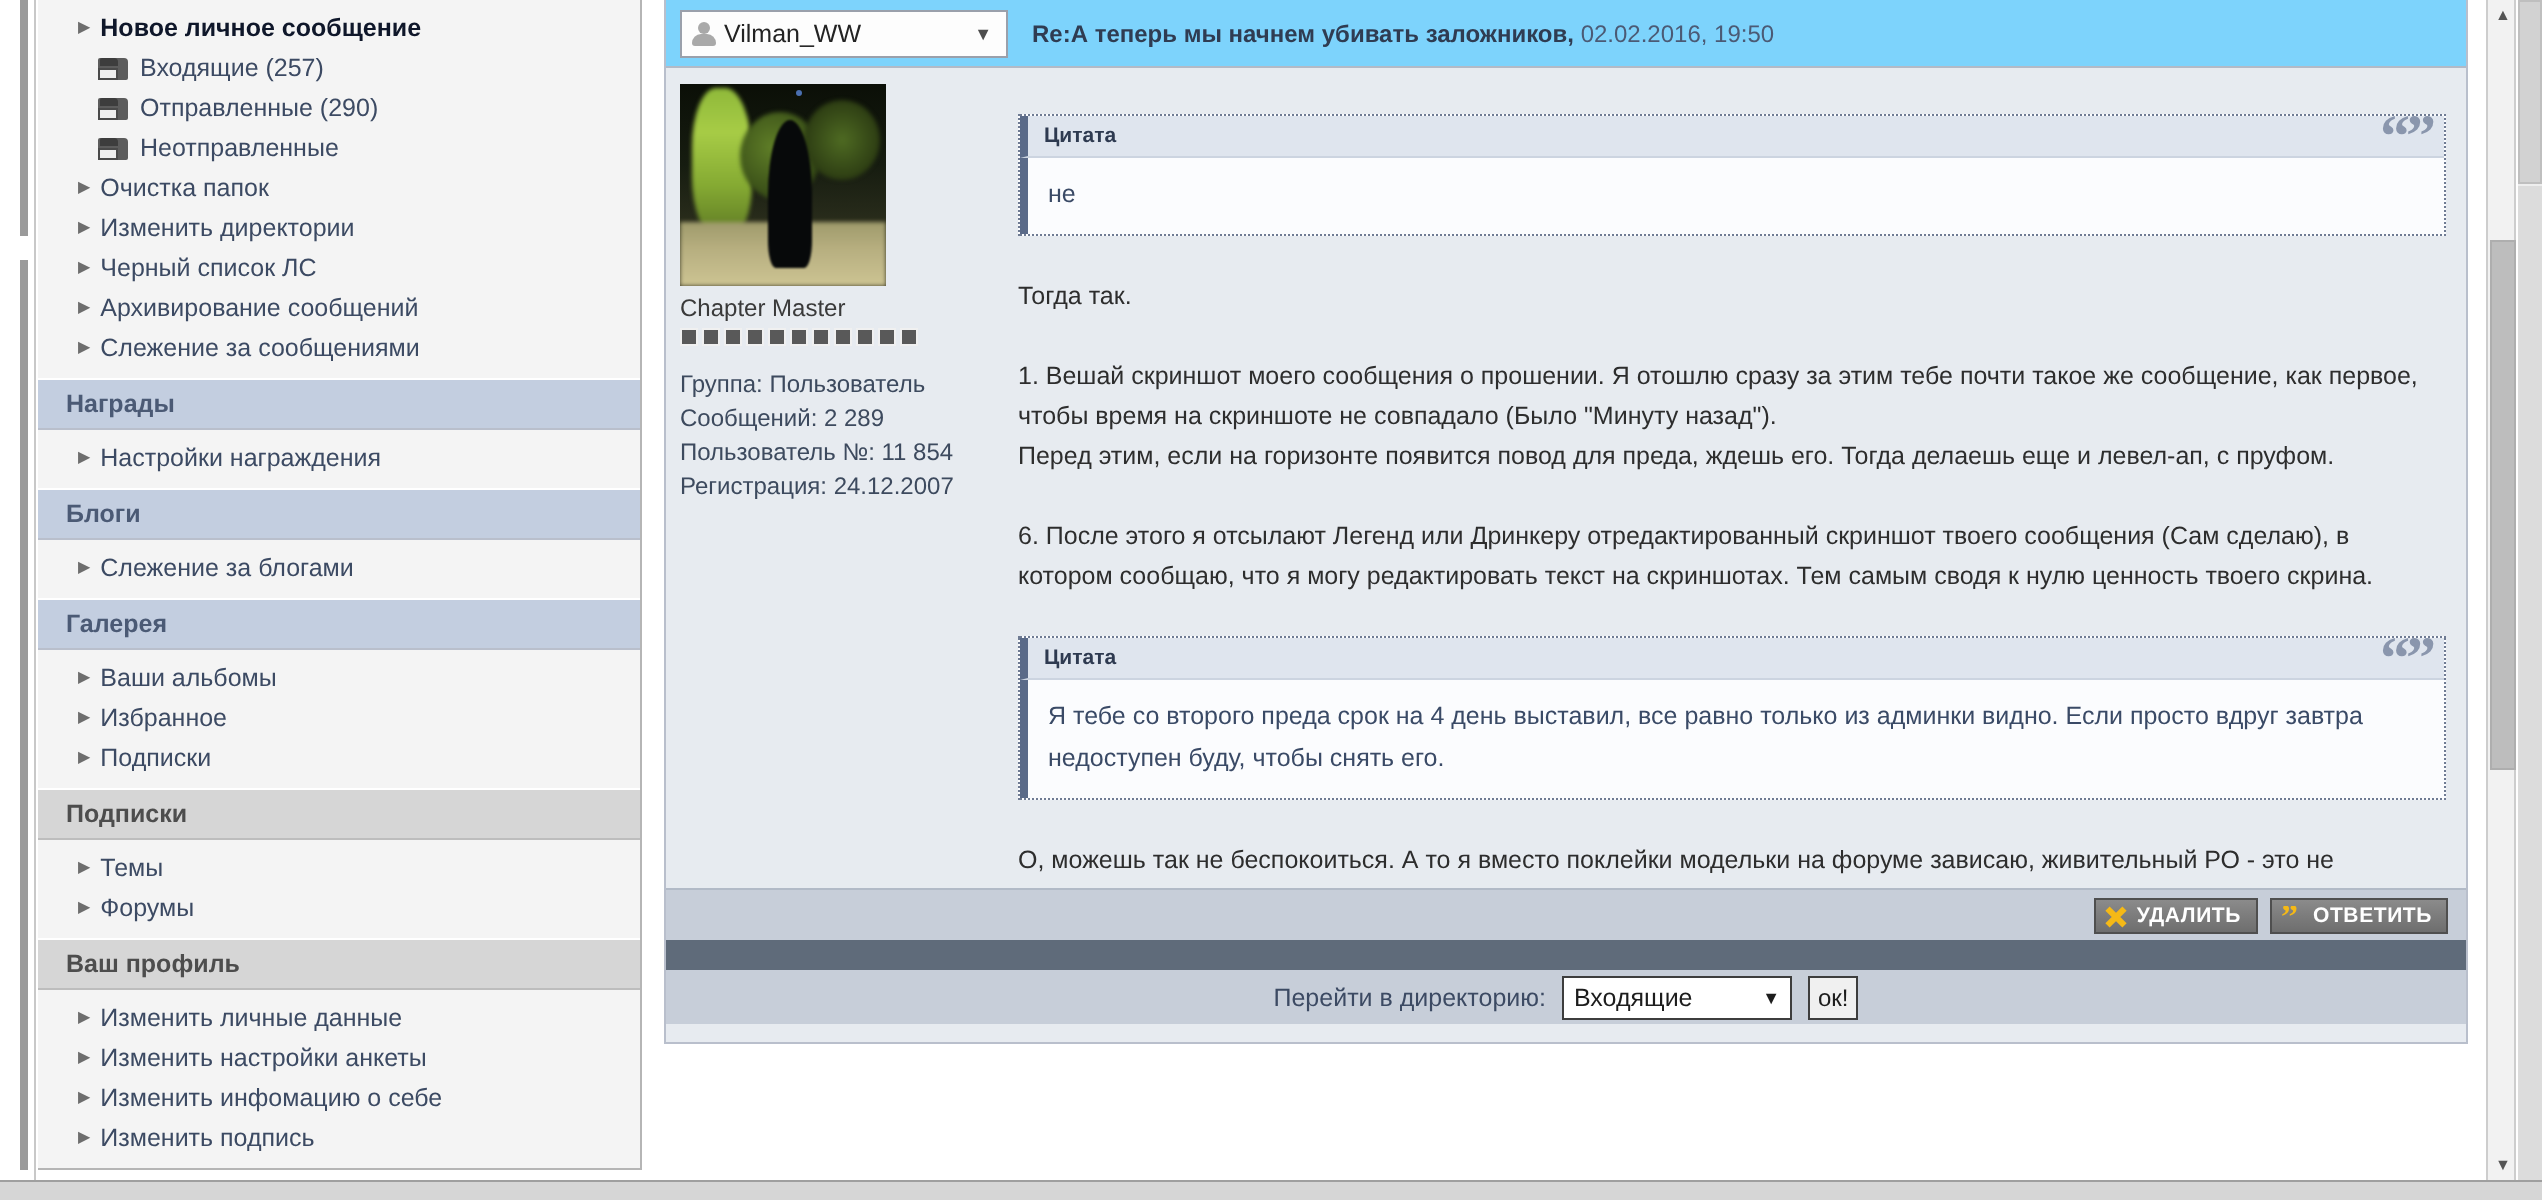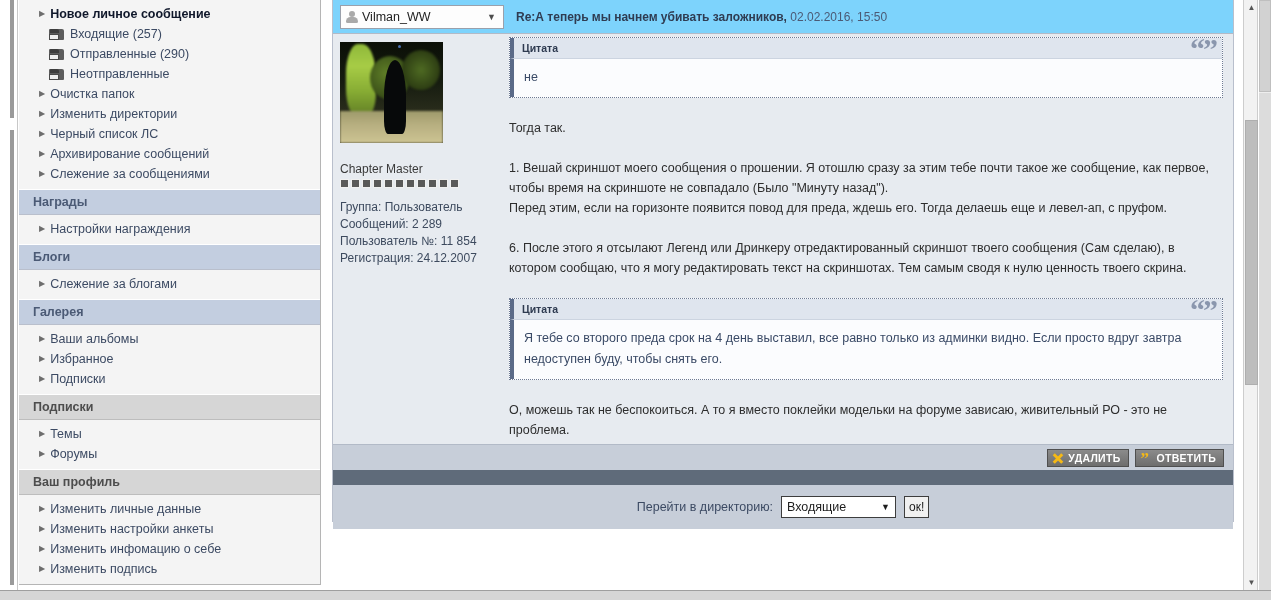--- a/index.html
+++ b/index.html
@@ -221,40 +221,40 @@
     background: #07090a;
     border-radius: 50% 50% 18% 18%;
     filter: blur(0.6px);
   }
   #avatar .dot {
     position: absolute; left: 58px; top: 3px;
     width: 3px; height: 3px; border-radius: 50%;
     background: #4a6fb0;
   }
   #author-title {
-    margin-top: 19px;
+    margin-top: 4px;
     font-size: 12px;
     color: #3a3a3a;
   }
   #rank-pips { margin-top: 3px; display: flex; gap: 2px; }
   #rank-pips .pip {
     width: 9px; height: 9px;
     background: #595959;
     border: 1px solid #f0f0f0;
   }
   #author-stats {
     margin-top: 11px;
     font-size: 12px;
     color: #3d4a5e;
     line-height: 17px;
   }
 
   #content-col {
     flex: 1;
-    padding: 3px 10px 0 4px;
+    padding: 23px 10px 0 4px;
     background: #e7ebf0;
     overflow: hidden;
     position: relative;
   }
 
   .quote-box {
     border: 1px dotted #6f7b93;
     background: #fbfcfe;
     margin: 0 0 0 0;
     position: relative;
@@ -342,21 +342,21 @@
     font-size: 17px;
     line-height: 11px;
     letter-spacing: -1px;
     overflow: hidden;
   }
   #dark-sep {
     height: 15px;
     background: #5f6b7a;
   }
   #goto-bar {
-    height: 44px;
+    height: 27px;
     background: #c7ced9;
     display: flex;
     align-items: center;
     justify-content: center;
     gap: 8px;
   }
   #goto-label { font-size: 12.5px; color: #3c4a63; }
   #dir-select {
     width: 115px; height: 22px;
     background: #ffffff;
@@ -572,21 +572,21 @@
       <div id="user-select">
         <span class="person-icon">
           <span class="head"></span>
             <span class="body"></span>
         </span>
         <span class="sel-label">Vilman_WW</span>
         <span class="caret">▼</span>
       </div>
       <div id="msg-title">
         <span class="subj">Re:А теперь мы начнем убивать заложников,</span>
-        <span class="date">02.02.2016, 15:50</span>
+        <span class="date">02.02.2016, 19:50</span>
       </div>
     </div>
 
     <div id="msg-body">
 
       <div id="author-col">
         <div id="avatar">
           <span class="tree"></span>
           <span class="shrub"></span>
           <span class="shrub2"></span>

